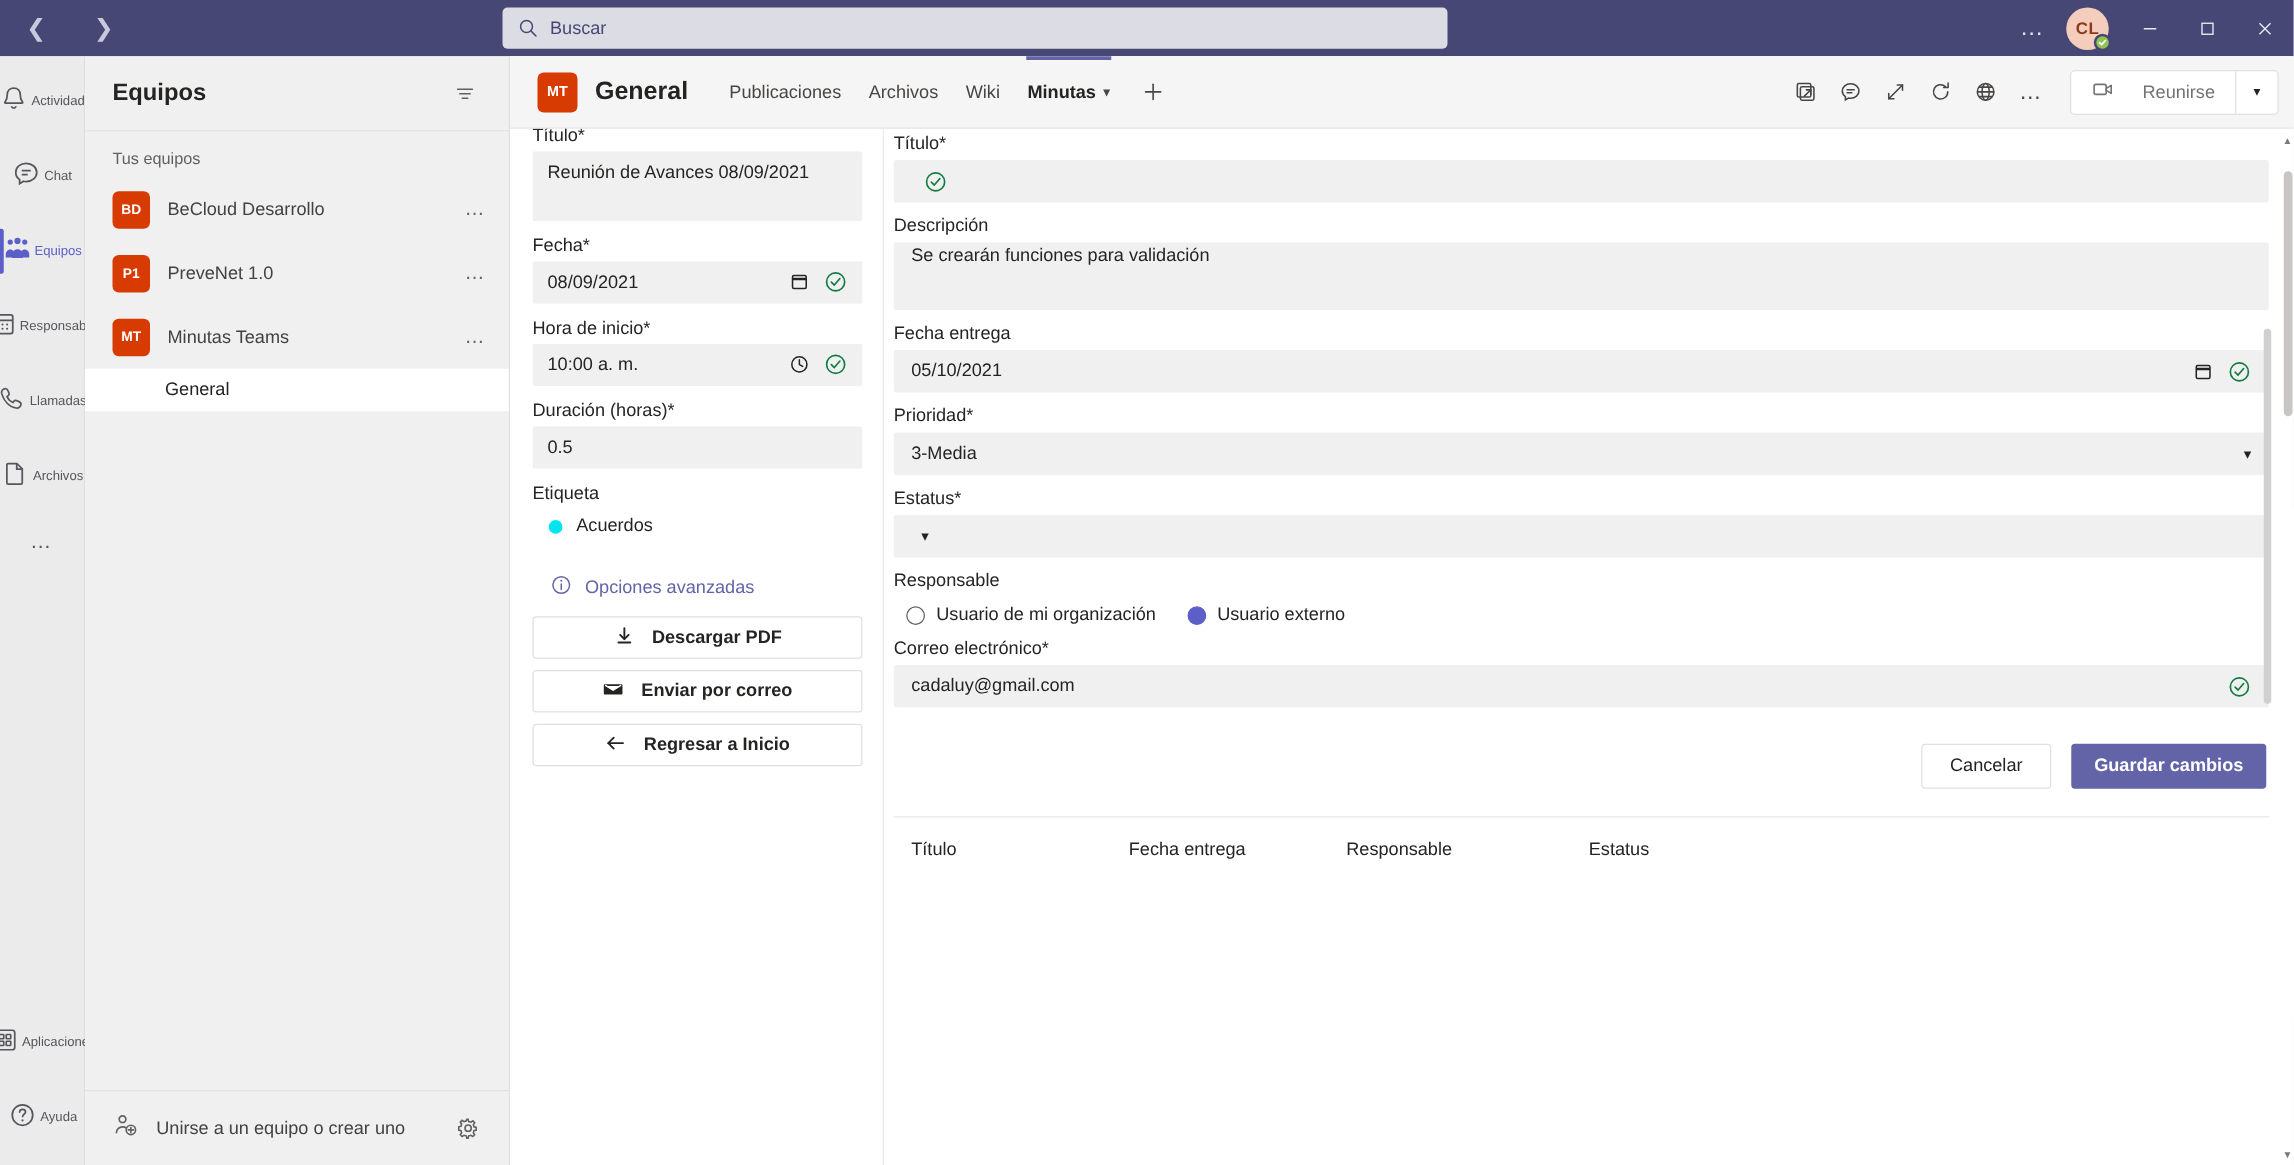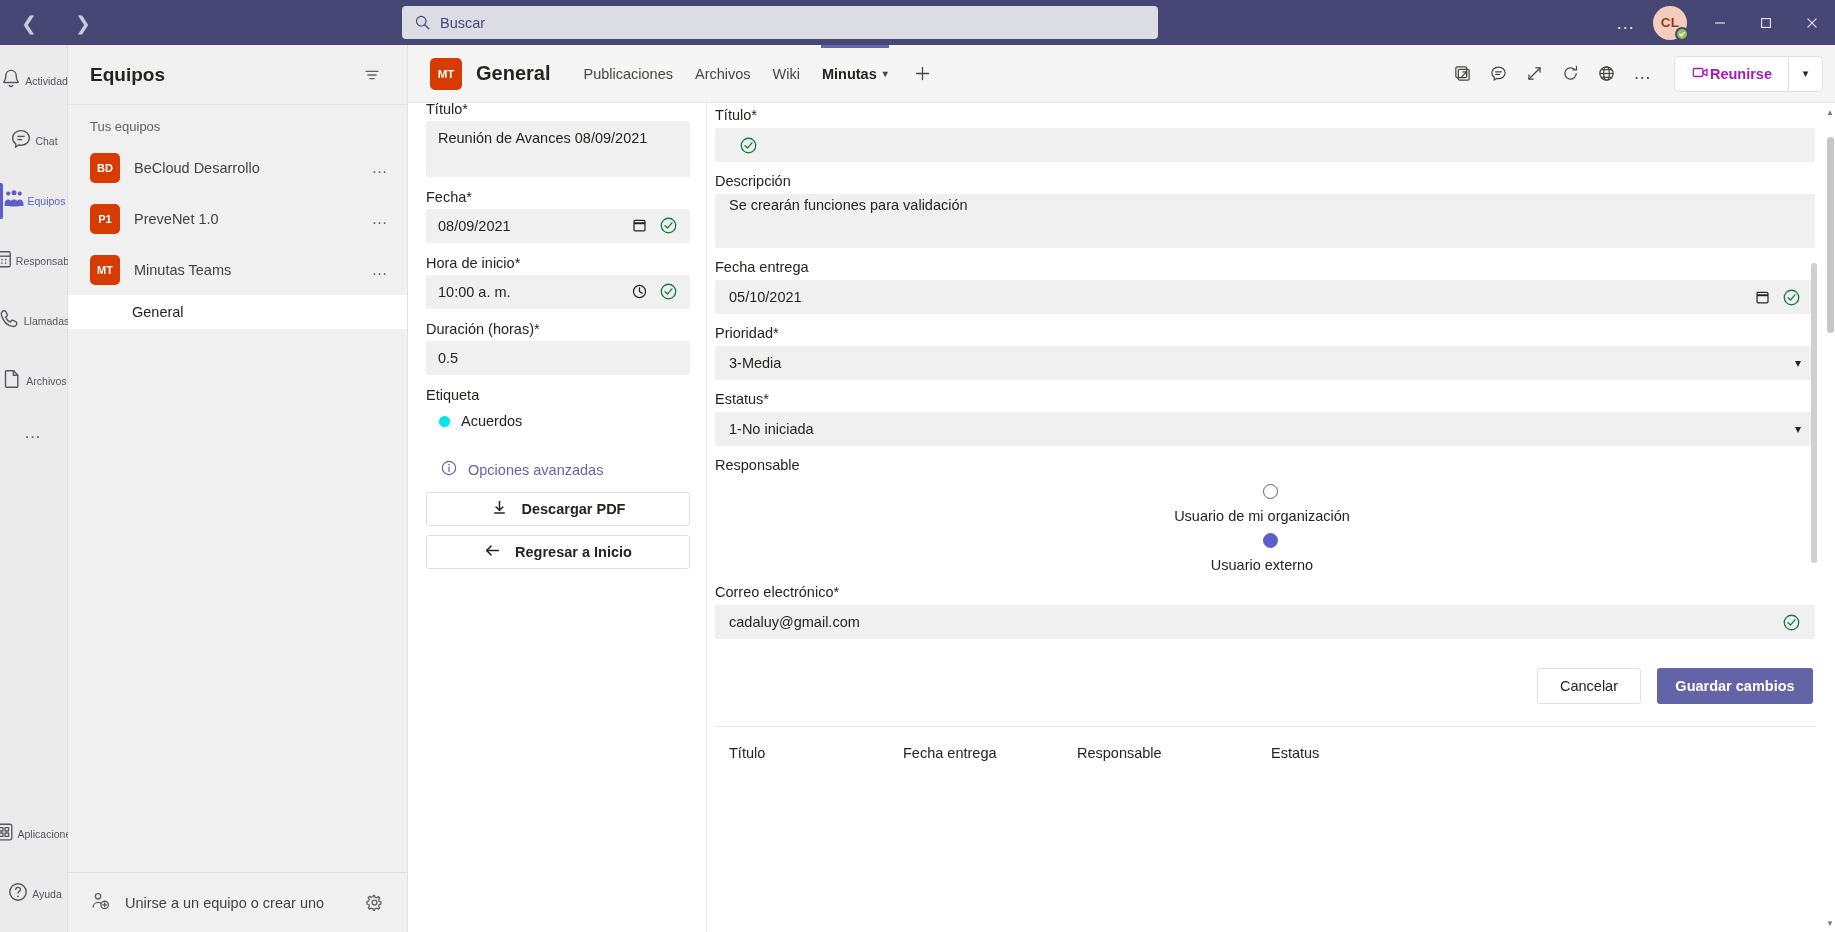--- a/index.html
+++ b/index.html
@@ -152,22 +152,22 @@
     width: 34px; height: 32px; display: flex; align-items: center; justify-content: center;
     color: #484644; cursor: pointer; border-radius: 3px;
   }
   .ch-icon-btn svg { width: 19px; height: 19px; }
   .ch-icon-btn.dots { font-size: 18px; letter-spacing: 1.5px; }
   .meet-group {
     display: flex; align-items: stretch; margin-left: 12px; border: 1px solid #e0e0e0;
     border-radius: 4px; overflow: hidden; height: 36px; background: #fff;
   }
   .meet-main {
-    display: flex; align-items: center; gap: 0; padding: 0 16px; cursor: pointer;
-    font-size: 14.5px; font-weight: 700; color: #a21caf;
+    display: flex; align-items: center; gap: 22px; padding: 0 16px; cursor: pointer;
+    font-size: 14.5px; font-weight: 400; color: #737373;
   }
   .meet-main svg { width: 19px; height: 19px; }
   .meet-split {
     width: 34px; display: flex; align-items: center; justify-content: center;
     border-left: 1px solid #e0e0e0; cursor: pointer; color: #252423; font-size: 11px;
   }
 
   
   .work-area { flex: 1; position: relative; overflow: hidden; display: flex; }
   .left-form {
@@ -210,21 +210,21 @@
   .rf-label { font-size: 14.5px; color: #252423; margin-bottom: 5px; }
   .rf-box {
     background: #f0f0f0; border-radius: 2px; min-height: 34px; display: flex;
     align-items: center; padding: 0 14px; font-size: 14.5px; color: #252423;
   }
   .rf-box.area { height: 54px; align-items: flex-start; padding-top: 3px; }
   .rf-box .val { flex: 1; }
   .rf-box.focus { border-bottom: 2px solid #6264a7; background: #f0f0f0; }
   .rf-group { margin-bottom: 11px; }
   .chev-down { font-size: 12px; color: #252423; padding-left: 8px; }
-  .radio-row { display: flex; align-items: center; gap: 9px; padding: 6px 0 0 10px; flex-direction: column; }
+  .radio-row { display: flex; align-items: center; gap: 9px; padding: 6px 0 0 10px; }
   .radio {
     width: 15px; height: 15px; border-radius: 50%; border: 1.6px solid #616161;
     background: #fff; flex: 0 0 15px; cursor: pointer;
   }
   .radio.sel { background: #5b5fc7; border-color: #5b5fc7; }
   .radio-label { font-size: 14.5px; color: #252423; margin-right: 16px; }
   .misspell {
     text-decoration: underline; text-decoration-style: wavy;
     text-decoration-color: #e81123; text-underline-offset: 3px;
   }
@@ -649,20 +649,29 @@
             <span>
               <svg viewBox="0 0 18 18" fill="none" stroke="currentColor" stroke-width="1.6" stroke-linecap="round" stroke-linejoin="round">
                 <line x1="9" y1="2.6" x2="9" y2="11.6"></line>
                 <polyline points="5.4,8.4 9,12 12.6,8.4"></polyline>
                 <line x1="4" y1="14.8" x2="14" y2="14.8"></line>
               </svg>
             </span>
             <span>Descargar PDF</span>
           </div>
 
+          <div class="act-btn">
+            <span>
+              <svg viewBox="0 0 18 18" fill="currentColor">
+                <path d="M1.8 4.6h14.4c.4 0 .7.3.7.7v7.4c0 .4-.3.7-.7.7H1.8c-.4 0-.7-.3-.7-.7V5.3c0-.4.3-.7.7-.7zm.8 1.5L9 10l6.4-3.9"></path>
+                <path d="M2.2 5.4L9 9.8l6.8-4.4" stroke="#fff" stroke-width="1.1" fill="none"></path>
+              </svg>
+            </span>
+            <span>Enviar por correo</span>
+          </div>
 
           <div class="act-btn">
             <span>
               <svg viewBox="0 0 18 18" fill="none" stroke="currentColor" stroke-width="1.6" stroke-linecap="round" stroke-linejoin="round">
                 <line x1="2.8" y1="9" x2="15.2" y2="9"></line>
                 <polyline points="7.4,4.4 2.8,9 7.4,13.6"></polyline>
               </svg>
             </span>
             <span>Regresar a Inicio</span>
           </div>
@@ -714,21 +723,20 @@
             <div class="rf-label">Prioridad*</div>
             <div class="rf-box">
               <span class="val">3-Media</span>
               <span class="chev-down">▾</span>
             </div>
           </div>
 
           <div class="rf-group">
             <div class="rf-label">Estatus*</div>
             <div class="rf-box">
-              <span class="val">1-No iniciada</span>
               <span class="chev-down">▾</span>
             </div>
           </div>
 
           <div class="rf-group">
             <div class="rf-label">Responsable</div>
             <div class="radio-row">
               <span class="radio"></span>
               <span class="radio-label">Usuario de mi organización</span>
               <span class="radio sel"></span>

